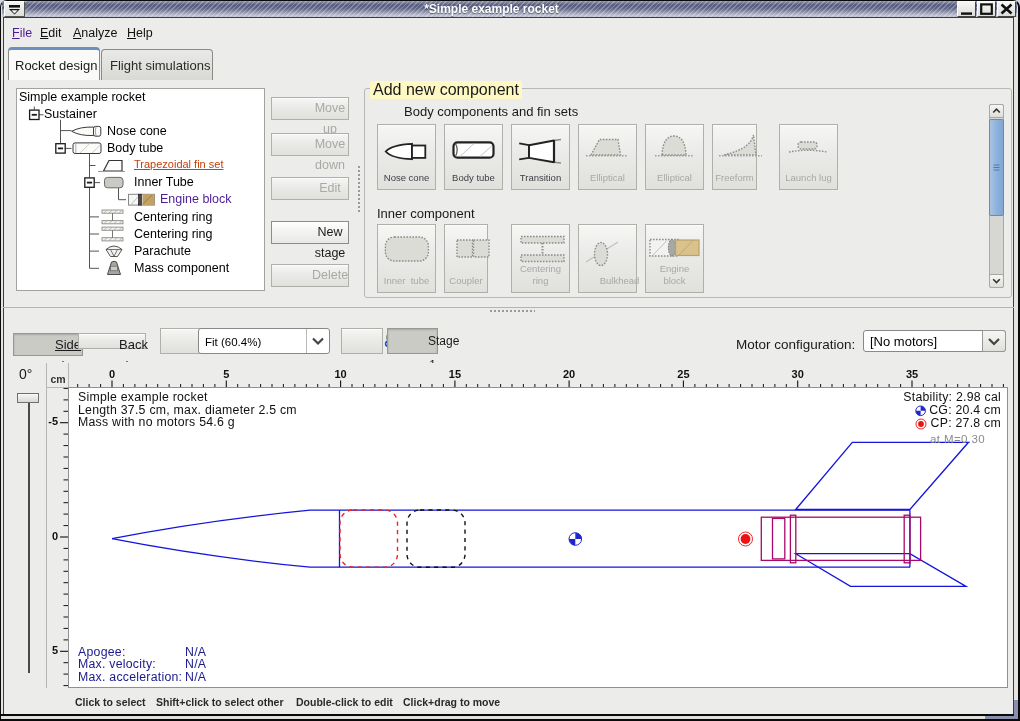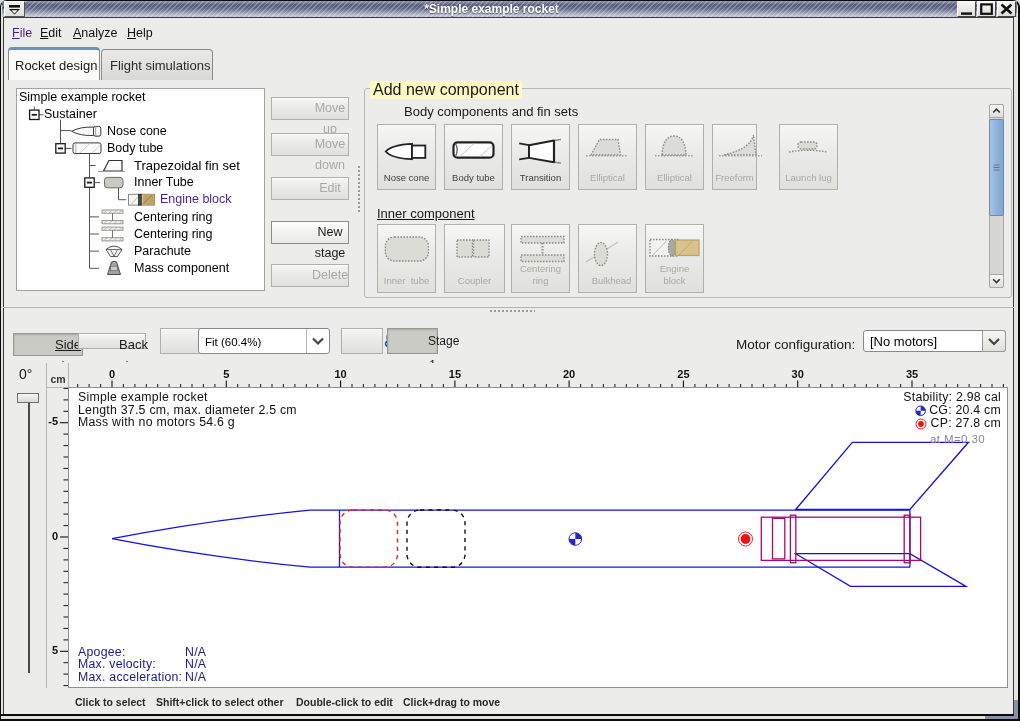--- a/index.html
+++ b/index.html
@@ -46,21 +46,21 @@
 <div class="lbl" style="left:127px;top:26px;font-size:12.5px;color:#111;"><span style="text-decoration:underline;">H</span>elp</div>
 <div class="abs" style="left:8px;top:47px;width:92px;height:33px;background:#fafaf8;border:1px solid #8a8a86;border-bottom:none;border-radius:4px 4px 0 0;border-top:3px solid #6d8fbf;"></div>
 <div class="lbl" style="left:15px;top:58px;font-size:13px;color:#1a1a1a;">Rocket design</div>
 <div class="abs" style="left:101px;top:49px;width:112px;height:31px;background:linear-gradient(#e9e9e7,#d9d9d5);border:1px solid #8a8a86;border-bottom:none;border-radius:4px 4px 0 0;"></div>
 <div class="lbl" style="left:110px;top:58px;font-size:13px;color:#2a2a2a;">Flight simulations</div>
 <div class="abs" style="left:16px;top:88px;width:249px;height:203px;background:#ffffff;border:1px solid #a2a29e;"></div>
 <div class="lbl" style="left:19px;top:90px;font-size:12.5px;color:#000;">Simple example rocket</div>
 <div class="lbl" style="left:44px;top:107px;font-size:12.5px;color:#000;">Sustainer</div>
 <div class="lbl" style="left:107px;top:124px;font-size:12.5px;color:#000;">Nose cone</div>
 <div class="lbl" style="left:107px;top:141px;font-size:12.5px;color:#000;">Body tube</div>
-<div class="lbl" style="left:134px;top:158px;font-size:13px;color:#000000;">Trapezoidal fin set</div>
+<div class="lbl" style="left:134px;top:158px;font-size:11px;color:#c2410c;text-decoration:underline;">Trapezoidal fin set</div>
 <div class="lbl" style="left:134px;top:175px;font-size:12.5px;color:#000;">Inner Tube</div>
 <div class="lbl" style="left:160px;top:192px;font-size:12.5px;color:#4c1d95;">Engine block</div>
 <div class="lbl" style="left:134px;top:210px;font-size:12.5px;color:#000;">Centering ring</div>
 <div class="lbl" style="left:134px;top:227px;font-size:12.5px;color:#000;">Centering ring</div>
 <div class="lbl" style="left:134px;top:244px;font-size:12.5px;color:#000;">Parachute</div>
 <div class="lbl" style="left:134px;top:261px;font-size:12.5px;color:#000;">Mass component</div>
 <svg class="abs" style="left:16px;top:88px;" width="249" height="203" viewBox="0 0 249 203">
     <g stroke="#555" stroke-width="1" fill="none">
       <path d="M18.3 18.5 V 21.8"></path>
       <path d="M23 26.8 H 27.5"></path>
@@ -122,21 +122,21 @@
   </svg>
 <div class="btn dis" style="font-size:12.5px;left:271px;top:97px;width:78px;height:23px;line-height:21px;">Move up</div>
 <div class="btn dis" style="font-size:12.5px;left:271px;top:133px;width:78px;height:23px;line-height:21px;">Move down</div>
 <div class="btn dis" style="font-size:12.5px;left:271px;top:177px;width:78px;height:23px;line-height:21px;">Edit</div>
 <div class="btn hi" style="font-size:12.5px;left:271px;top:221px;width:78px;height:23px;line-height:21px;">New stage</div>
 <div class="btn dis" style="font-size:12.5px;left:271px;top:264px;width:78px;height:23px;line-height:21px;">Delete</div>
 <div class="abs" style="left:357px;top:165px;width:4px;height:49px;background-image:radial-gradient(circle, #9a9a96 0.8px, transparent 0.9px);background-size:4px 4px;"></div>
 <div class="abs" style="left:364px;top:88px;width:648px;height:210px;border:1px solid #b8b8b4;border-radius:3px;"></div>
 <div class="lbl" style="left:370px;top:81px;font-size:16px;font-weight:normal;color:#1a1a1a;background:#fef9c3;padding:0 3px;">Add new component</div>
 <div class="lbl" style="left:377px;top:104px;font-size:13px;color:#1a1a1a;margin-left:27px;">Body components and fin sets</div>
-<div class="lbl" style="left:377px;top:206px;font-size:13px;color:#1a1a1a;text-decoration:underline;">Inner component</div>
+<div class="lbl" style="left:377px;top:206px;font-size:13px;color:#1a1a1a;">Inner component</div>
 <div class="btn clab" style="left:377px;top:124px;width:59px;height:66px;font-size:9.5px; line-height:12px;">
     <div style="position:absolute;left:-1px;top:-1px;"><svg width="59" height="44" viewBox="0 0 59 44">
         <path d="M8.7 27.5 Q 15 20.6 35 19.8 L 35 35.2 Q 15 34.4 8.7 27.5 Z" fill="#fff" stroke="#222" stroke-width="1.8"></path>
         <rect x="35" y="21.5" width="13.3" height="12.4" fill="#fff" stroke="#222" stroke-width="1.8"></rect>
       </svg></div>
     <div style="position:absolute;left:0;bottom:5px;width:100%;">Nose cone</div>
   </div>
 <div class="btn clab" style="left:444px;top:124px;width:59px;height:66px;font-size:9.5px; line-height:12px;">
     <div style="position:absolute;left:-1px;top:-1px;"><svg width="59" height="44" viewBox="0 0 59 44">
         <rect x="9.5" y="18.3" width="40" height="15.4" rx="4" fill="#fff" stroke="#222" stroke-width="2.2"></rect>
@@ -183,41 +183,41 @@
         <path d="M10 28 Q 29 24.5 48 28" fill="none" stroke="#8c8c88" stroke-width="1.4" stroke-dasharray="1.6 1.4"></path>
       </svg></div>
     <div style="position:absolute;left:0;bottom:5px;width:100%;">Launch lug</div>
   </div>
 <div class="btn dis" style="left:377px;top:224px;width:59px;height:69px;font-size:9.5px; line-height:12px;">
     <div style="position:absolute;left:-1px;top:-1px;"><svg width="59" height="44" viewBox="0 0 59 44">
         <rect x="8.4" y="13" width="43" height="24" rx="9" fill="#dcdcd7" stroke="#8c8c88" stroke-width="1.4" stroke-dasharray="1.6 1.4"></rect>
       </svg></div>
     <div style="position:absolute;left:0;bottom:5px;width:100%;">Inner&nbsp; tube</div>
   </div>
-<div class="btn dis" style="left:444px;top:224px;width:61px;height:69px;font-size:9.5px; line-height:12px;">
+<div class="btn dis" style="left:444px;top:224px;width:44px;height:69px;font-size:9.5px; line-height:12px;">
     <div style="position:absolute;left:-1px;top:-1px;"><svg width="59" height="44" viewBox="0 0 59 44">
         <rect x="13" y="16" width="15.5" height="17" fill="#dcdcd7" stroke="#8c8c88" stroke-width="1.4" stroke-dasharray="1.6 1.4"></rect>
         <rect x="29.5" y="16" width="15.5" height="17" fill="#dcdcd7" stroke="#8c8c88" stroke-width="1.4" stroke-dasharray="1.6 1.4"></rect>
       </svg></div>
     <div style="position:absolute;left:0;bottom:5px;width:100%;">Coupler</div>
   </div>
 <div class="btn dis" style="left:511px;top:224px;width:59px;height:69px;font-size:9.5px; line-height:12px;">
     <div style="position:absolute;left:-1px;top:-1px;"><svg width="59" height="44" viewBox="0 0 59 44">
         <rect x="10" y="12.5" width="43" height="6.5" fill="#dcdcd7" stroke="#8c8c88" stroke-width="1.4" stroke-dasharray="1.6 1.4"></rect>
         <rect x="10" y="31" width="43" height="6.5" fill="#dcdcd7" stroke="#8c8c88" stroke-width="1.4" stroke-dasharray="1.6 1.4"></rect>
         <line x1="31.5" y1="19" x2="31.5" y2="31" stroke="#8c8c88" stroke-width="2" stroke-dasharray="1.6 1.4"></line>
       </svg></div>
     <div style="position:absolute;left:0;bottom:5px;width:100%;">Centering<br>ring</div>
   </div>
 <div class="btn dis" style="left:578px;top:224px;width:59px;height:69px;font-size:9.5px; line-height:12px;">
     <div style="position:absolute;left:-1px;top:-1px;"><svg width="59" height="44" viewBox="0 0 59 44">
         <line x1="8" y1="38" x2="40" y2="18" stroke="#c0c0bc" stroke-width="1.2"></line>
         <ellipse cx="23" cy="30" rx="6.5" ry="11.5" fill="#dcdcd7" stroke="#8c8c88" stroke-width="1.4" stroke-dasharray="1.6 1.4"></ellipse>
       </svg></div>
-    <div style="position:absolute;left:4px;bottom:5px;width:100%;margin-top:28px;">Bulkhead</div>
+    <div style="position:absolute;left:12px;bottom:5px;width:100%;margin-top:28px;">Bulkhead</div>
   </div>
 <div class="btn dis" style="left:645px;top:224px;width:59px;height:69px;font-size:9.5px; line-height:12px;">
     <div style="position:absolute;left:-1px;top:-1px;"><svg width="59" height="44" viewBox="0 0 59 44">
         <rect x="5" y="15.5" width="28" height="16.5" fill="#f2f2f0" stroke="#8c8c88" stroke-width="1.4" stroke-dasharray="1.6 1.4"></rect>
         <path d="M8 31 L 22 16.5" stroke="#c0c0bc" stroke-width="1"></path>
         <ellipse cx="27" cy="23.7" rx="3.6" ry="8.3" fill="#a8a8a4" stroke="#6a6a66" stroke-width="1" stroke-dasharray="1.6 1.2"></ellipse>
         <rect x="30.5" y="16" width="23.5" height="15.5" fill="#d9c28c" stroke="#baa268" stroke-width="1.2"></rect>
         <path d="M34 31 L 48 16.5" stroke="#c0a868" stroke-width="1"></path>
       </svg></div>
     <div style="position:absolute;left:0;bottom:5px;width:100%;">Engine<br>block</div>

